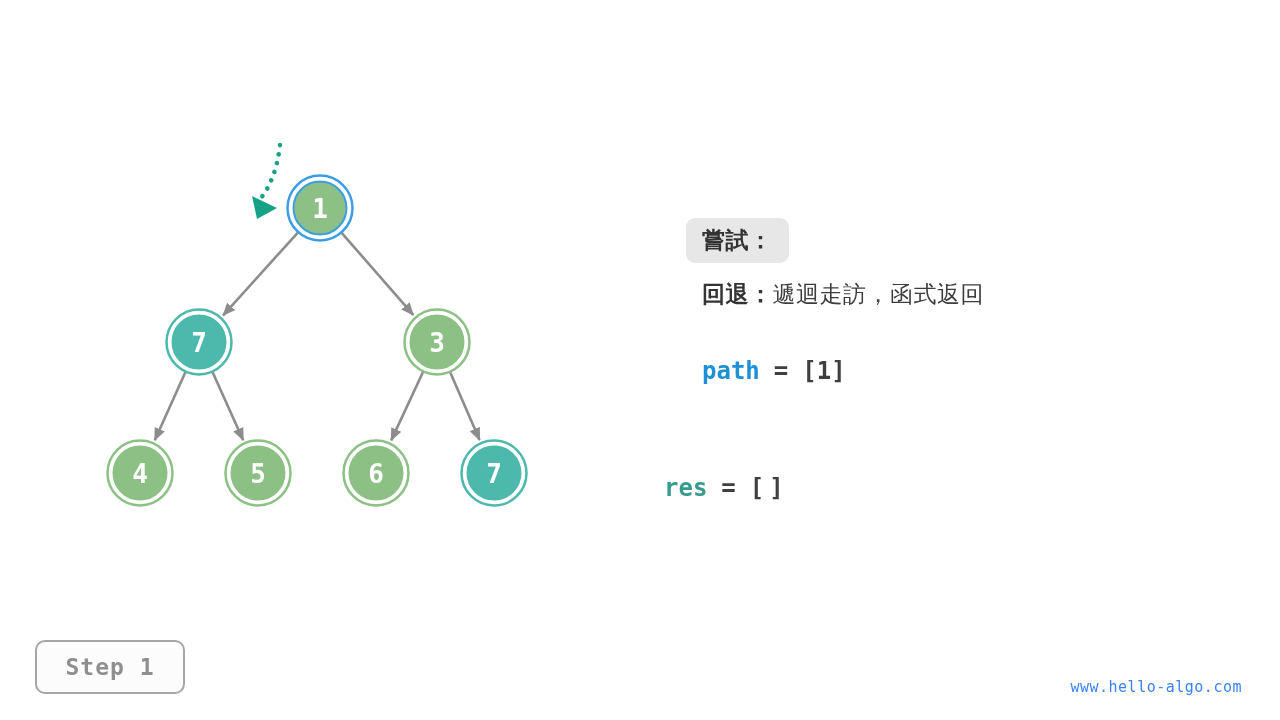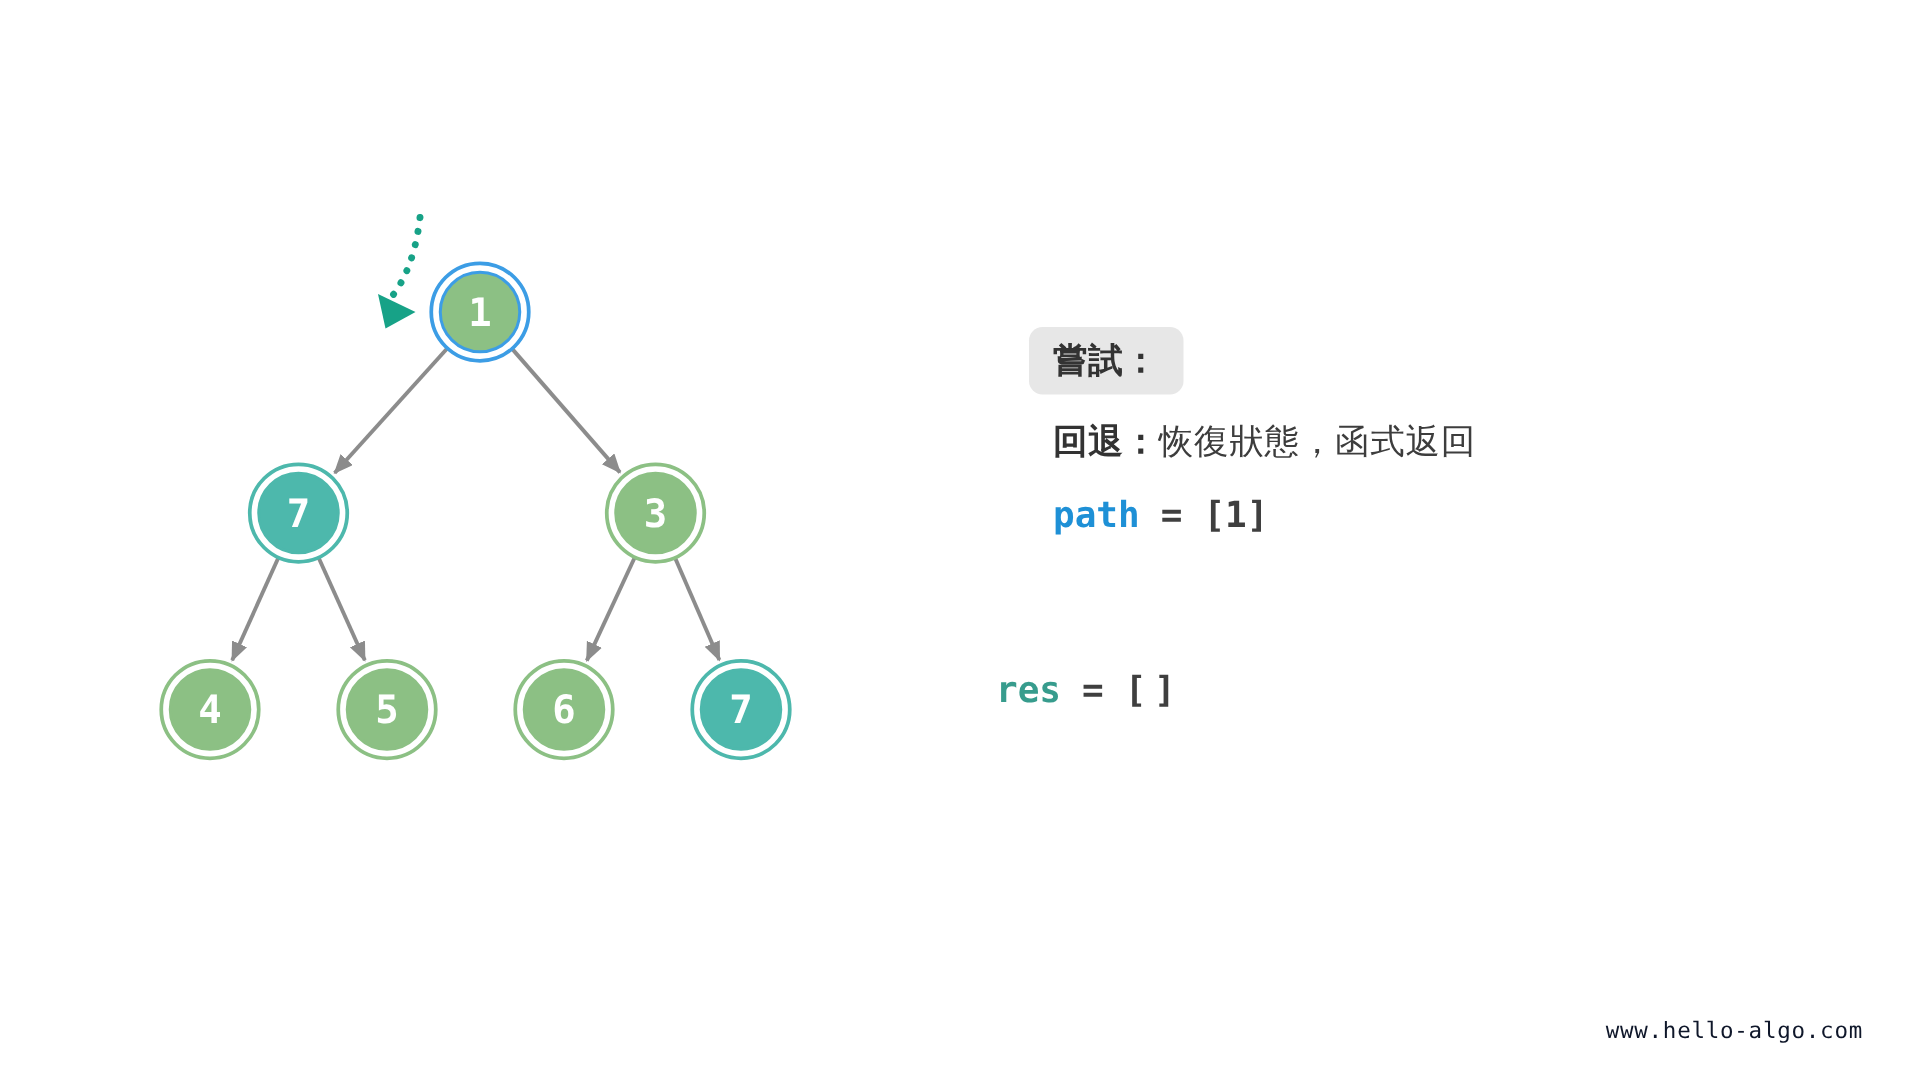--- a/index.html
+++ b/index.html
@@ -10,36 +10,36 @@
   .stage svg{position:absolute;left:0;top:0;}
 
   
   .anno{position:absolute;font-size:23px;color:#3D3D3D;letter-spacing:.5px;white-space:nowrap;}
   .anno .lbl{font-weight:bold;color:#333333;}
   .anno-try{left:686px;top:218px;height:45px;background:#E7E7E7;border-radius:9px;
     padding:0 16px;display:flex;align-items:center;}
   .anno-back{left:702px;top:279px;}
 
   .code{position:absolute;font-family:"DejaVu Sans Mono",monospace;font-size:24px;
-    color:#3F3F3F;display:flex;column-gap:14px;white-space:nowrap;font-weight:600;}
+    color:#3F3F3F;display:flex;column-gap:14px;white-space:nowrap;font-weight:600;margin-top:28px;}
   .code .kw{font-weight:bold;}
   .kw-blue{color:#1E90D6;}
   .kw-teal{color:#379C8D;}
   .code-path{left:702px;top:329px;}
   .code-res{left:664px;top:446px;}
   .val-spaced{letter-spacing:5px;}
 
   .step-box{position:absolute;left:35px;top:640px;width:146px;height:50px;
     border:2px solid #A6A6A6;border-radius:10px;background:#FCFCFC;
     display:flex;align-items:center;justify-content:center;
     font-family:"DejaVu Sans Mono",monospace;font-size:23px;font-weight:bold;
     color:#8F8F8F;letter-spacing:1px;}
 
   .watermark{position:absolute;right:38px;bottom:24px;
-    font-family:"DejaVu Sans Mono",monospace;font-size:15px;color:#0f172a;letter-spacing:.5px;}
+    font-family:"DejaVu Sans Mono",monospace;font-size:15px;color:#3b82f6;letter-spacing:.5px;}
 
   .node-text{font-family:"DejaVu Sans Mono",monospace;font-size:26px;font-weight:600;
     fill:#ffffff;text-anchor:middle;}
   .edge{stroke:#8C8C8C;stroke-width:2.6;}
   .dotted-path{fill:none;stroke:#17A287;stroke-width:4.6;stroke-linecap:round;
     stroke-dasharray:0.1 9;}
 </style>
 </head>
 <body>
 
@@ -107,31 +107,34 @@
       <circle cx="494" cy="473" r="26.5" stroke-width="2" fill="#4DB8AC" stroke="#4DB8AC"></circle>
       <text class="node-text" x="494" y="474" dominant-baseline="central">7</text>
     </g>
   </svg>
 
   <div class="anno anno-try">
     <span class="lbl">嘗試：</span>
   </div>
 
   <div class="anno anno-back">
-    <span class="lbl">回退：</span><span>恢復狀態，函式返回</span>
+    <span class="lbl">回退：</span><span>遞迴走訪，函式返回</span>
   </div>
 
   <div class="code code-path">
     <span class="kw kw-blue">path</span>
     <span>=</span>
     <span>[1]</span>
   </div>
 
   <div class="code code-res">
     <span class="kw kw-teal">res</span>
     <span>=</span>
     <span class="val-spaced">[]</span>
   </div>
 
+  <div class="step-box">
+    <span>Step 1</span>
+  </div>
 
   <div class="watermark">www.hello-algo.com</div>
 
 </div>
 
 </body></html>

